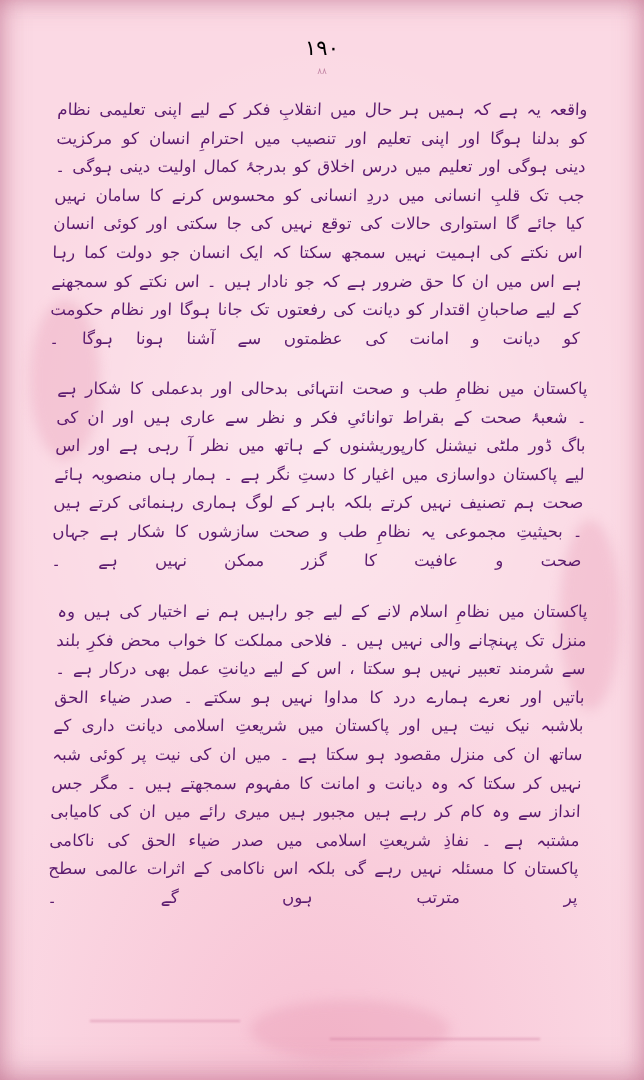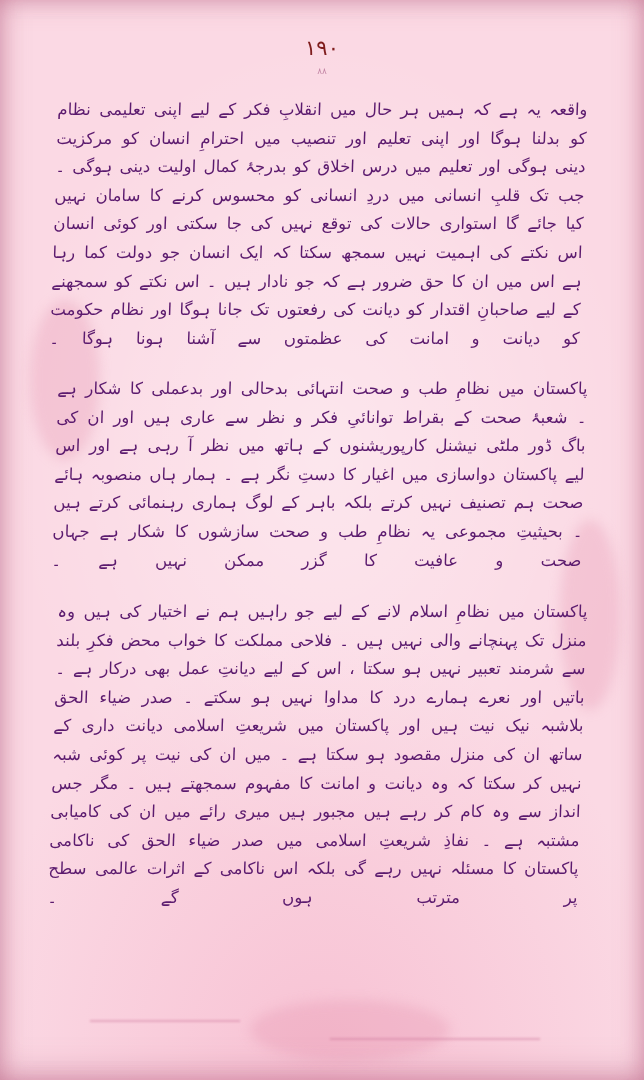--- a/index.html
+++ b/index.html
@@ -52,21 +52,21 @@
   }
   .page-number {
     position: absolute;
     top: 36px;
     left: 0;
     width: 644px;
     text-align: center;
     font-family: Liberation Sans, sans-serif;
     font-size: 21px;
     letter-spacing: 1px;
-    color: #7f1d1d;
+    color: #000000;
   }
   .header-stamp {
     position: absolute;
     top: 66px;
     left: 0;
     width: 644px;
     text-align: center;
     font-family: "DejaVu Sans", sans-serif;
     font-size: 9px;
     color: #b06a90;

